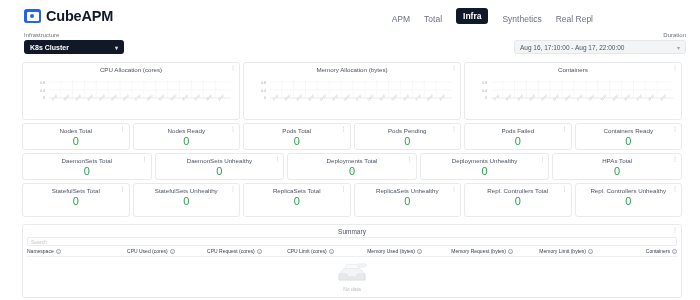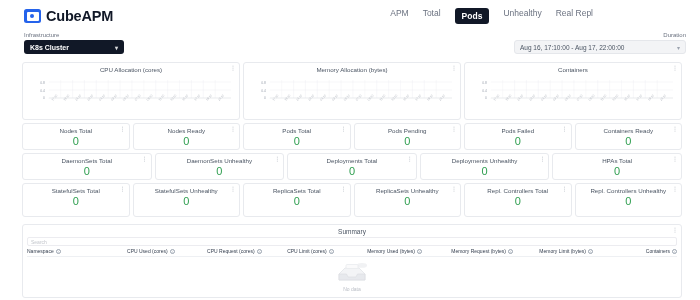--- a/index.html
+++ b/index.html
@@ -24,21 +24,21 @@
   .logo-mark::before {
     content: ""; position: absolute; left: 2.5px; top: 2.5px;
     width: 12px; height: 9px; background: #ffffff; border-radius: 1px;
   }
   .logo-mark::after {
     content: ""; position: absolute; left: 6px; top: 5px;
     width: 4px; height: 4px; background: #2563eb; border-radius: 50%;
   }
   .brand-name { font-size: 14.5px; font-weight: 700; letter-spacing: -0.2px; color: #111827; }
 
-  .nav { margin-left: auto; margin-right: 18px; display: flex; align-items: flex-start; gap: 14px; }
+  .nav { margin-left: auto; margin-right: 18px; display: flex; align-items: flex-end; gap: 14px; }
   .nav-item { font-size: 8.5px; color: #6b7280; white-space: nowrap; }
   .nav-item.active {
     background: #111827; color: #ffffff; border-radius: 3px;
     padding: 3px 7px; font-weight: 600;
   }
 
   
   .subbar { position: absolute; top: 32px; left: 0; width: 700px; height: 28px; }
   .field-label { font-size: 6px; color: #6b7280; }
   .infra-block { position: absolute; left: 24px; top: 0; }
@@ -122,22 +122,22 @@
 <body>
 
 <div class="topbar">
   <div class="brand">
     <span class="logo-mark"></span>
     <span class="brand-name">CubeAPM</span>
   </div>
   <div class="nav">
     <span class="nav-item">APM</span>
     <span class="nav-item">Total</span>
-    <span class="nav-item active">Pods</span>
-    <span class="nav-item">Unhealthy</span>
+    <span class="nav-item active">Infra</span>
+    <span class="nav-item">Synthetics</span>
     <span class="nav-item">Real Repl</span>
   </div>
 </div>
 
 <div class="subbar">
   <div class="infra-block">
     <div class="field-label">Infrastructure</div>
     <div class="infra-select">
       <span>K8s Cluster</span>
       <span class="caret">▾</span>

